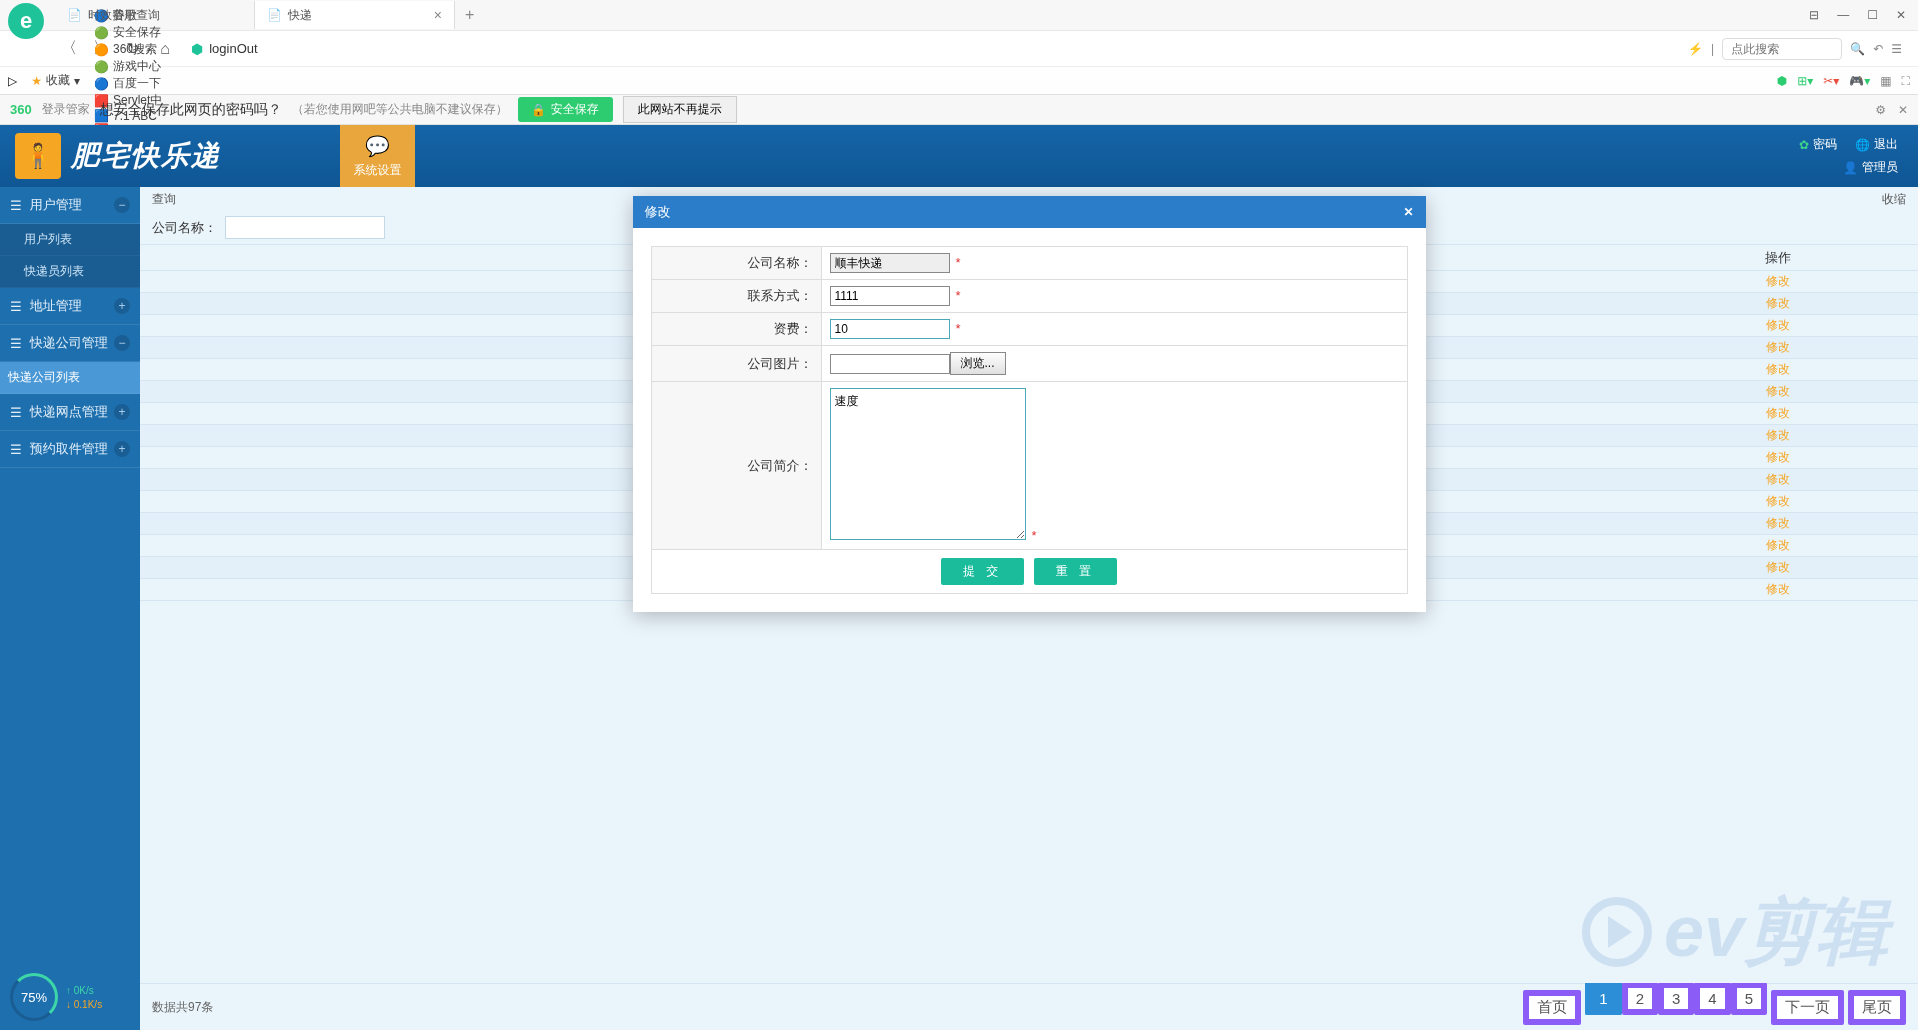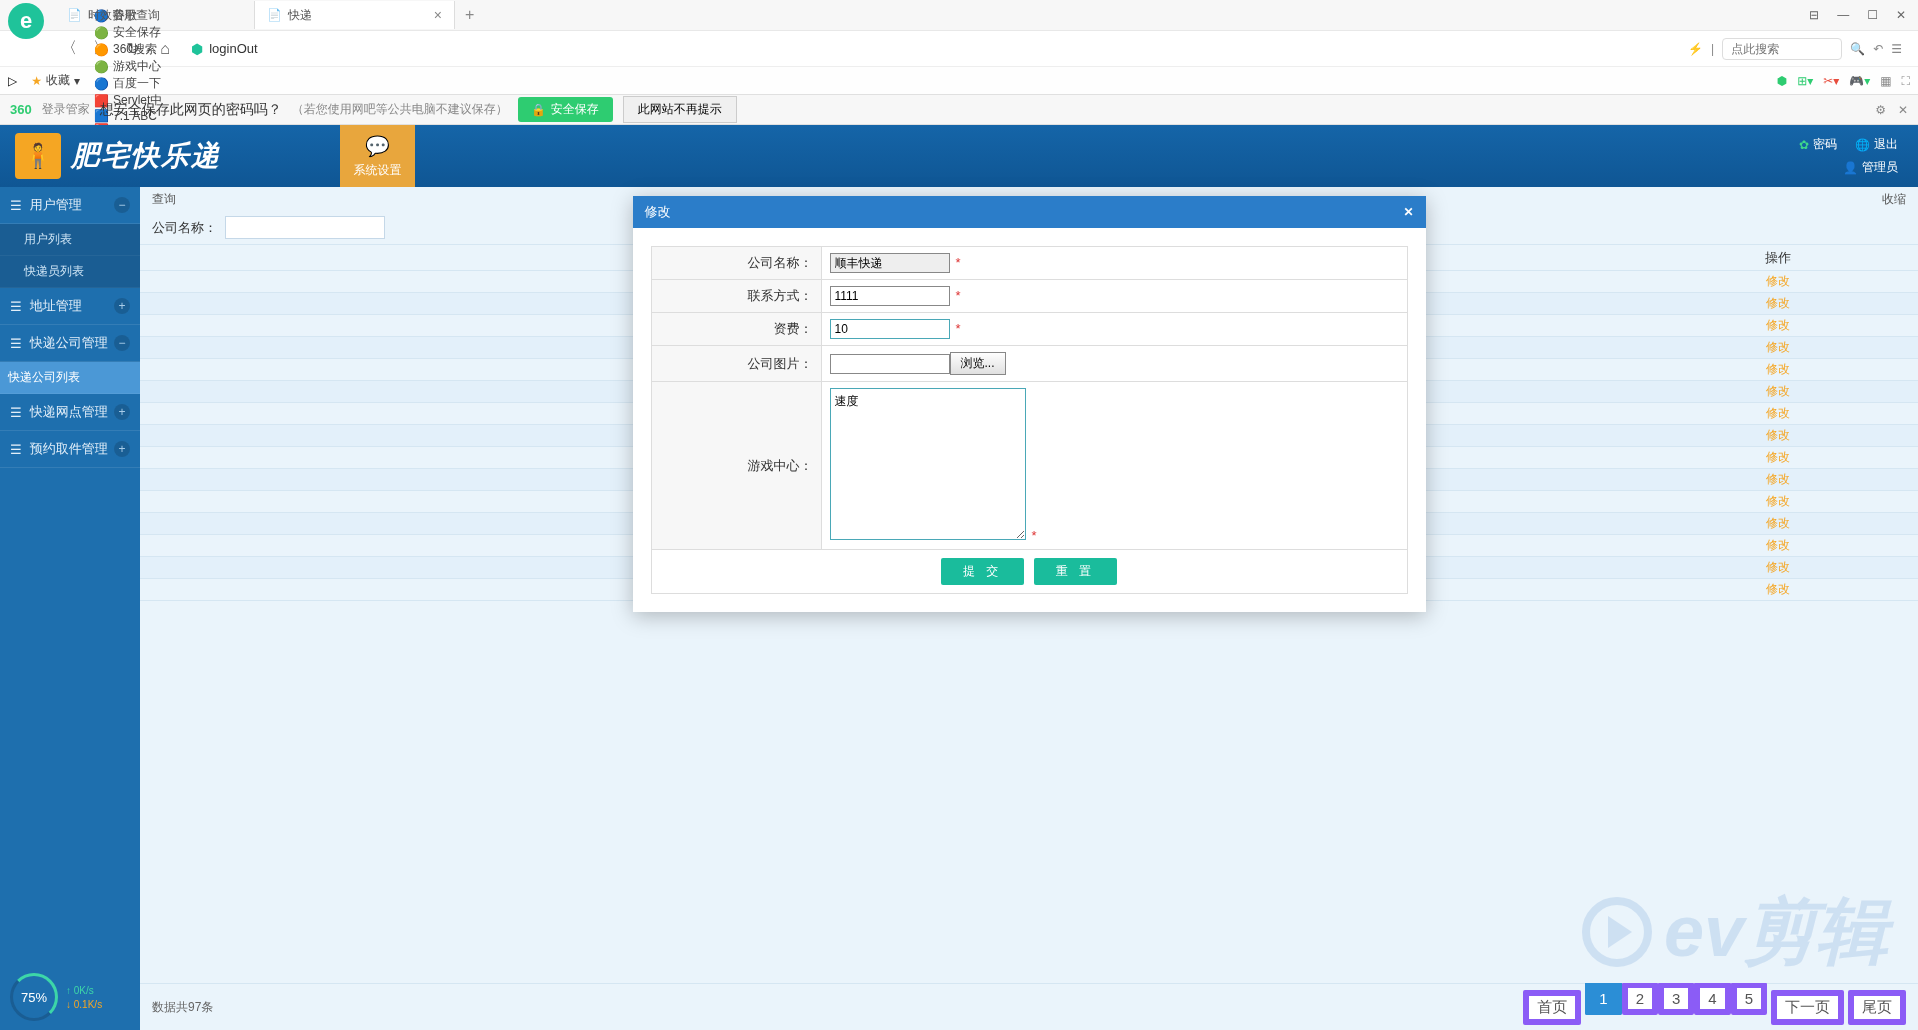--- a/index.html
+++ b/index.html
@@ -412,21 +412,21 @@
             <tr>
               <td class="form-label">公司图片：</td>
               <td class="form-field">
                 <div class="file-wrap">
                   <div class="file-text"></div>
                   <button class="file-btn">浏览...</button>
                 </div>
               </td>
             </tr>
             <tr>
-              <td class="form-label">游戏中心：</td>
+              <td class="form-label">公司简介：</td>
               <td class="form-field"><textarea style="">速度</textarea><span class="req">*</span></td>
             </tr>
           </tbody>
             </table>
           <div class="form-actions">
             <button class="act-btn">提 交</button>
             <button class="act-btn">重 置</button>
           </div>
         </div>
       </div>

